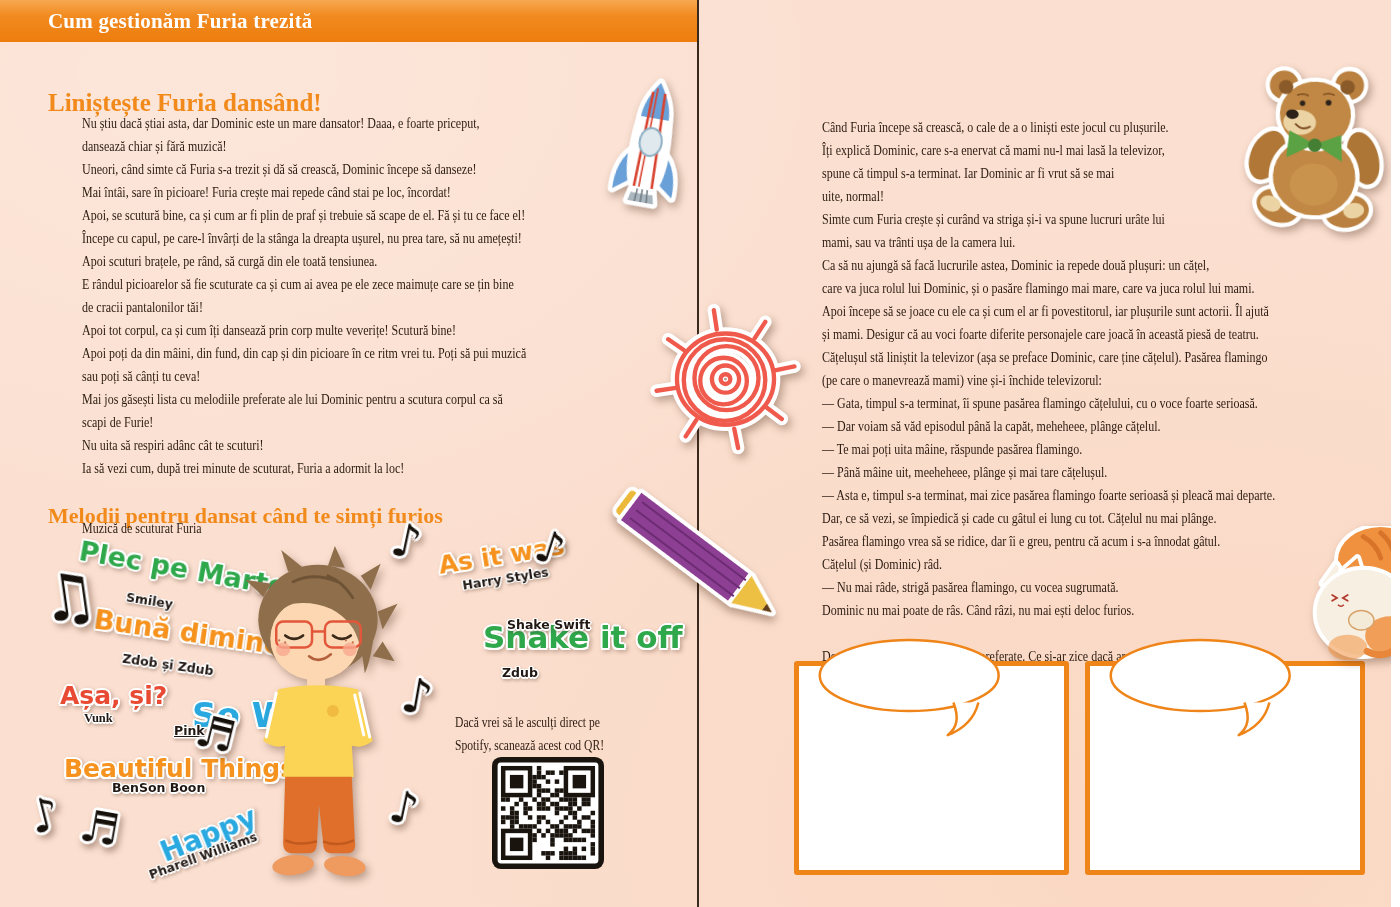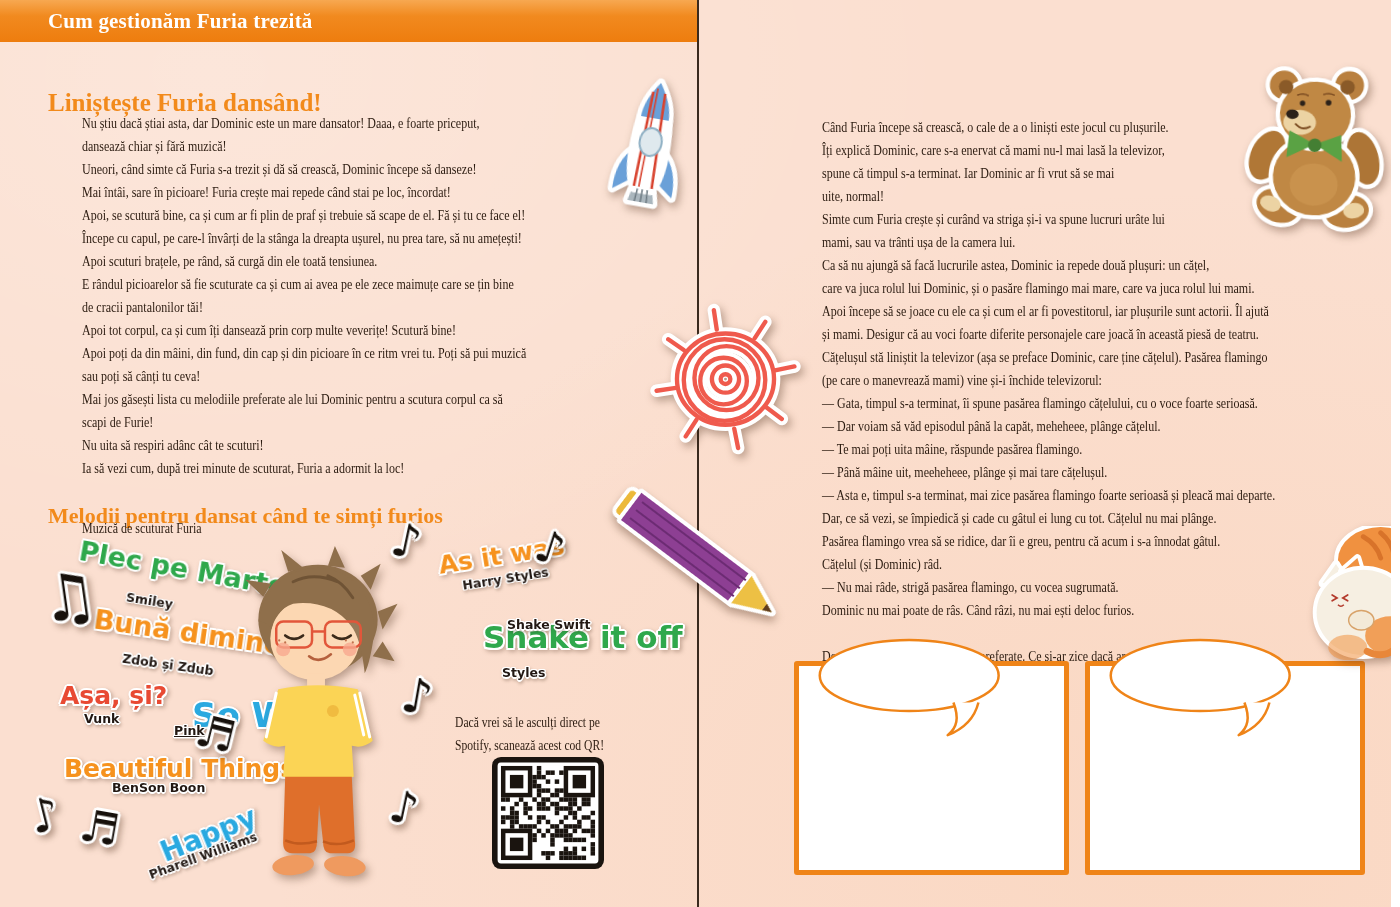--- a/index.html
+++ b/index.html
@@ -36,21 +36,21 @@
     filter:drop-shadow(2px 2.5px 2px rgba(60,30,10,.28));}
   .song-artist{position:absolute;font-family:"DejaVu Sans", sans-serif;font-weight:700;font-size:12.5px;color:#221813;white-space:nowrap;
     text-shadow:1.5px 0 0 #fff,-1.5px 0 0 #fff,0 1.5px 0 #fff,0 -1.5px 0 #fff,1px 1px 0 #fff,-1px 1px 0 #fff,1px -1px 0 #fff,-1px -1px 0 #fff;
     filter:drop-shadow(1.5px 2px 1.5px rgba(60,30,10,.25));}
   .c-green{color:#2fa84c}.c-orange{color:#f6921e}.c-red{color:#e84a33}.c-blue{color:#2aa9e0}
   .s0t{left:78px;top:553px;font-size:27px;transform:rotate(10deg);}
   .s0a{left:126px;top:593px;transform:rotate(9deg);}
   .s1t{left:93px;top:620px;font-size:27px;transform:rotate(8deg);}
   .s1a{left:122px;top:657px;transform:rotate(8deg);}
   .s2t{left:60px;top:681px;font-size:25px;}
-  .s2a{left:84px;top:711px;}
+  .s2a{left:84px;top:711px;font-family:Liberation Serif, serif;}
   .s3t{left:150px;top:695px;font-size:34px;margin-left:42px;}
   .s3a{left:174px;top:723px;text-decoration:underline;}
   .s4t{left:64px;top:754px;font-size:25px;}
   .s4a{left:112px;top:780px;}
   .s5t{left:158px;top:818px;font-size:28px;transform:rotate(-22deg);}
   .s5a{left:146px;top:848px;transform:rotate(-20deg);}
   .s6t{left:438px;top:541px;font-size:25px;transform:rotate(-9deg);}
   .s6a{left:462px;top:571px;transform:rotate(-9deg);}
   .s7t{left:483px;top:619px;font-size:31px;}
   .s7a{left:507px;top:617px;}
@@ -128,21 +128,21 @@
     <div class="song-title s3t c-blue">So What</div>
     <div class="song-artist s3a">Pink</div>
     <div class="song-title s4t c-orange">Beautiful Things</div>
     <div class="song-artist s4a">BenSon Boon</div>
     <div class="song-title s5t c-blue">Happy</div>
     <div class="song-artist s5a">Pharell Williams</div>
     <div class="song-title s6t c-orange">As it was</div>
     <div class="song-artist s6a">Harry Styles</div>
     <div class="song-title s7t c-green">Shake it off</div>
     <div class="song-artist s7a">Shake Swift</div>
-    <div class="song-artist s8a">Styles</div>
+    <div class="song-artist s8a">Zdub</div>
 
     <span class="note n1">♫</span>
     <span class="note n2">♪</span>
     <span class="note n3">♪</span>
     <span class="note n4">♪</span>
     <span class="note n5">♬</span>
     <span class="note n6">♪</span>
     <span class="note n7">♬</span>
     <span class="note n8">♪</span>
 

